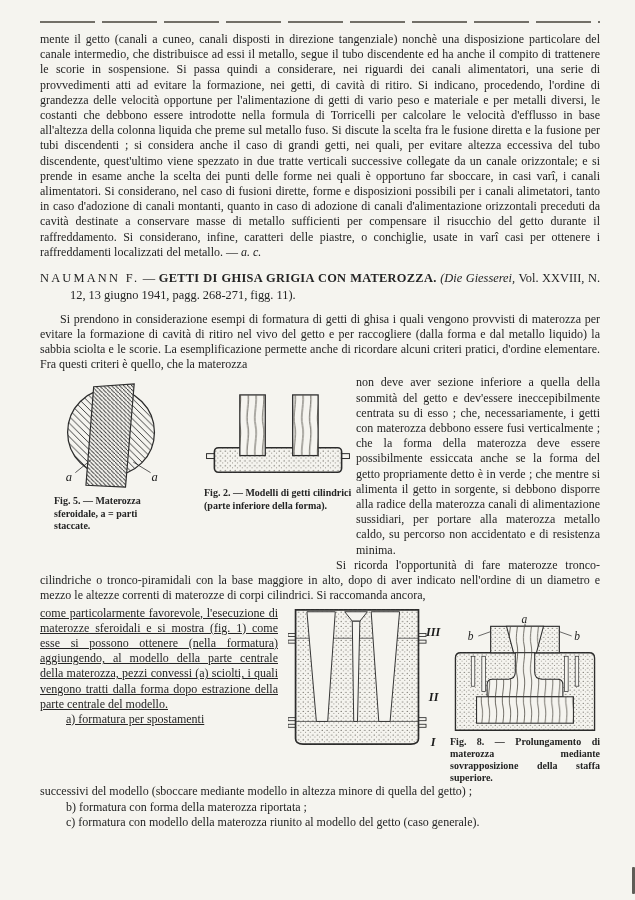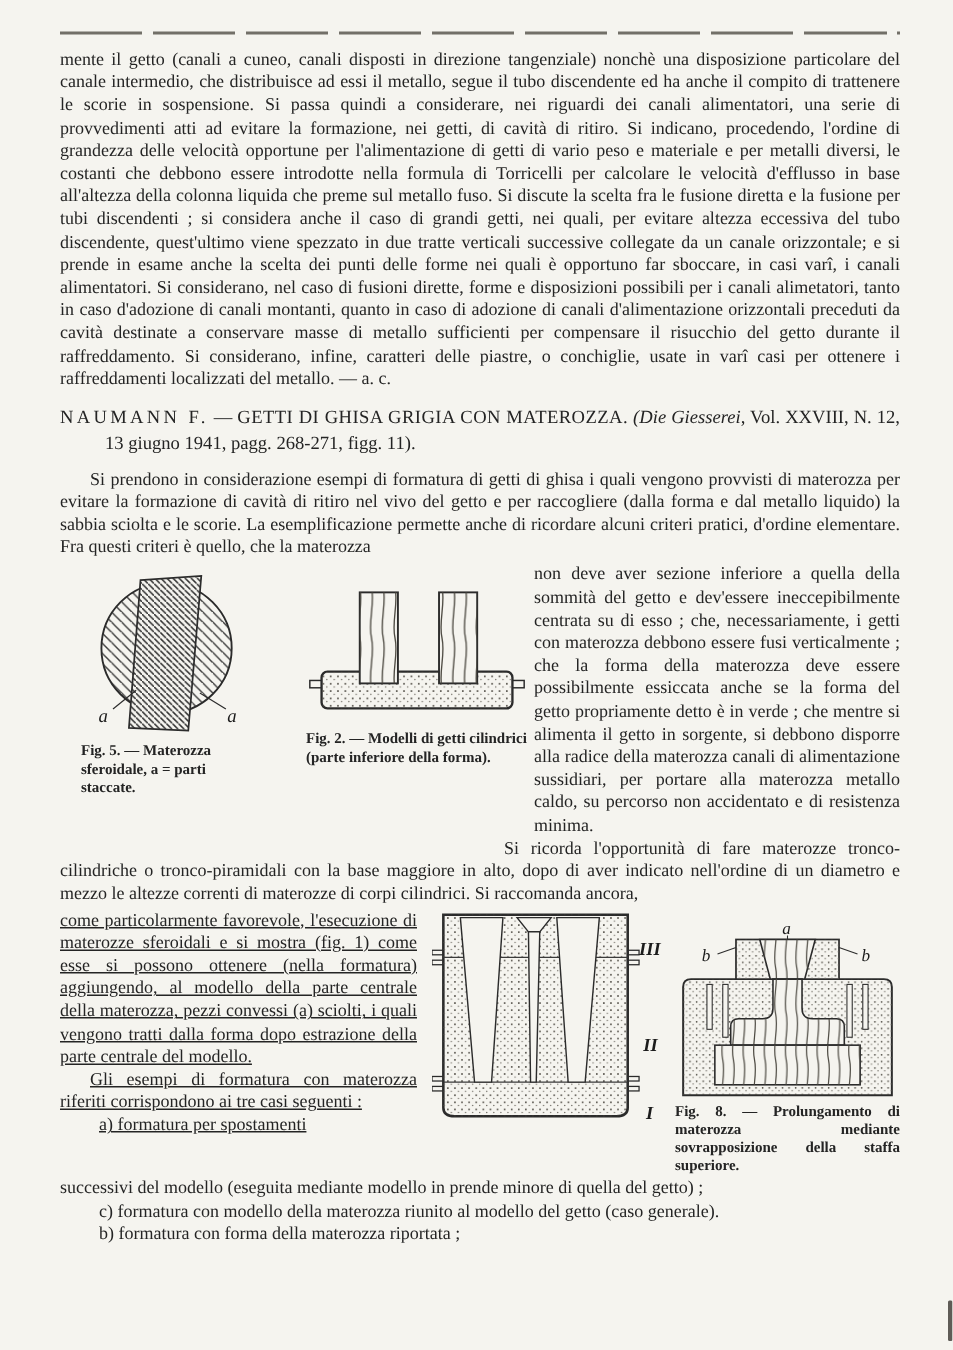--- a/index.html
+++ b/index.html
@@ -18,25 +18,25 @@
   .pageno{font-weight:bold;font-size:14.5px;letter-spacing:0.5px;}
   .journal{position:absolute;left:0;right:0;top:3px;text-align:center;
     font-size:11px;font-weight:bold;letter-spacing:2.6px;color:#2b2b2b;}
   .rule{height:2px;margin-top:3px;
     background:repeating-linear-gradient(90deg,#5b5850 0px,#5b5850 55px,rgba(0,0,0,0) 55px,rgba(0,0,0,0) 62px);
     opacity:.85;}
 
   
   p{margin:0;text-align:justify;font-size:12px;line-height:15.2px;}
   .intro{margin-top:9px;}
-  .sig{}
+  .sig{font-style:italic;}
   .heading{margin:10px 0 8px;padding-left:30px;text-indent:-30px;
     font-size:12.4px;line-height:16.8px;text-align:justify;}
   .author{letter-spacing:2.2px;margin-top:16px;}
-  .h-title{font-weight:normal;letter-spacing:0.3px;}
+  .h-title{font-weight:bold;letter-spacing:0.3px;}
   .h-src-it{font-style:italic;}
   .indent{text-indent:20px;}
   .item-indent{text-indent:26px;}
   .para-indent-far{text-indent:296px;}
 
   
   .row1{display:flex;margin-top:3px;}
   .figgrp-left{flex:0 0 282px;display:flex;align-items:flex-start;gap:14px;padding:6px 0 0 14px;box-sizing:border-box;}
   .col-right{flex:1;margin-left:4px;}
   .row2{display:flex;margin-top:2px;}
@@ -122,21 +122,20 @@
     <div class="col-right">
       <p>non deve aver sezione inferiore a quella della sommità del getto e dev'essere ineccepibilmente centrata su di esso ; che, necessariamente, i getti con materozza debbono essere fusi verticalmente ; che la forma della materozza deve essere possibilmente essiccata anche se la forma del getto propriamente detto è in verde ; che mentre si alimenta il getto in sorgente, si debbono disporre alla radice della materozza canali di alimentazione sussidiari, per portare alla materozza metallo caldo, su percorso non accidentato e di resistenza minima.</p>
     </div>
   </div>
 
   <p class="para-indent-far">Si ricorda l'opportunità di fare materozze tronco-cilindriche o tronco-piramidali con la base maggiore in alto, dopo di aver indicato nell'ordine di un diametro e mezzo le altezze correnti di materozze di corpi cilindrici. Si raccomanda ancora,</p>
 
   <div class="row2">
     <div class="col-left">
       <p>come particolarmente favorevole, l'esecuzione di materozze sferoidali e si mostra (fig. 1) come esse si possono ottenere (nella formatura) aggiungendo, al modello della parte centrale della materozza, pezzi convessi (a) sciolti, i quali vengono tratti dalla forma dopo estrazione della parte centrale del modello.</p>
-      <p class="indent">Gli esempi di formatura con materozza riferiti corrispondono ai tre casi seguenti :</p>
       <p class="item-indent">a) formatura per spostamenti</p>
     </div>
     <div class="figgrp-right">
 
       <figure class="fig3">
         <svg width="156" height="142" viewBox="0 0 165 150">
           <rect x="0" y="29" width="9" height="3.2" fill="#f5f4ef" stroke="#2b2b2b" stroke-width="0.9"></rect>
           <rect x="0" y="36" width="9" height="3.2" fill="#f5f4ef" stroke="#2b2b2b" stroke-width="0.9"></rect>
           <rect x="137" y="29" width="9" height="3.2" fill="#f5f4ef" stroke="#2b2b2b" stroke-width="0.9"></rect>
           <rect x="137" y="36" width="9" height="3.2" fill="#f5f4ef" stroke="#2b2b2b" stroke-width="0.9"></rect>
@@ -180,19 +179,19 @@
           <text class="svglabel" x="81" y="10">a</text>
           <text class="svglabel" x="20" y="30">b</text>
           <text class="svglabel" x="141" y="30">b</text>
         </svg>
         <figcaption>Fig. 8. — Prolungamento di materozza mediante sovrapposizione della staffa superiore.</figcaption>
       </figure>
 
     </div>
   </div>
 
-  <p>successivi del modello (eseguita mediante modello in prende minore di quella del getto) ;</p>
+  <p>successivi del modello (sboccare mediante modello in altezza minore di quella del getto) ;</p>
+  <p class="item-indent">b) formatura con forma della materozza riportata ;</p>
   <p class="item-indent">c) formatura con modello della materozza riunito al modello del getto (caso generale).</p>
-  <p class="item-indent">b) formatura con forma della materozza riportata ;</p>
 
 </div>
 
 <div class="scan-artifact"></div>
 
 </body></html>

